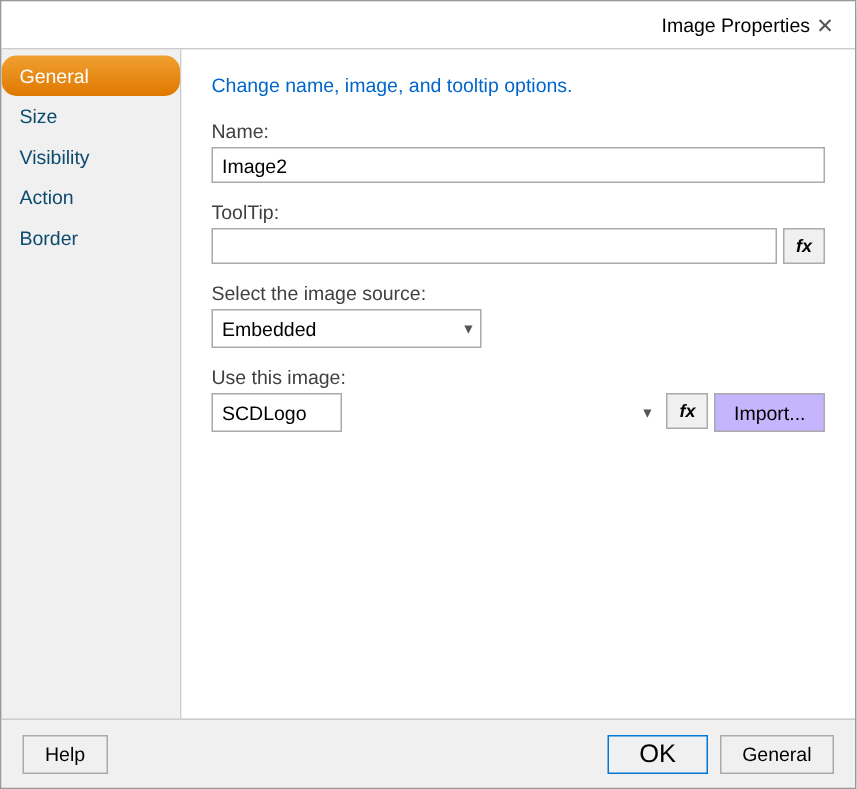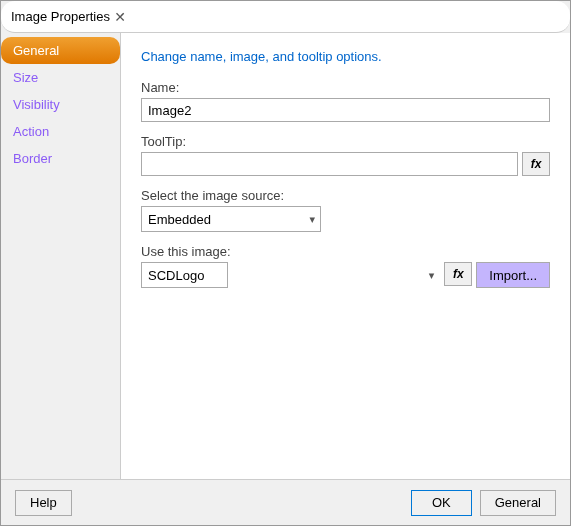--- a/index.html
+++ b/index.html
@@ -19,24 +19,23 @@
       border: 1px solid #999;
       box-shadow: 2px 2px 8px rgba(0,0,0,0.4);
       display: flex;
       flex-direction: column;
     }
     .title-bar {
       background: #fff;
       border-bottom: 1px solid #ccc;
       display: flex;
       align-items: center;
-      justify-content: flex-start;
+      justify-content: flex-end;
       padding: 6px 10px;
       height: 32px;
-      border-radius: 14px;
     }
     .title-bar-text {
       font-size: 13px;
       font-weight: normal;
       color: #000;
     }
     .title-bar-close {
       width: 20px;
       height: 20px;
       background: none;
@@ -55,21 +54,21 @@
     }
     .sidebar {
       width: 120px;
       background: #f0f0f0;
       border-right: 1px solid #ccc;
       padding: 4px 0;
     }
     .sidebar-item {
       padding: 6px 12px;
       cursor: pointer;
-      color: #8b5cf6;
+      color: #0c4a6e;
       font-size: 13px;
     }
     .sidebar-item.active {
       background: linear-gradient(to bottom, #f0a030, #e07800);
       color: #fff;
       font-weight: normal;
       border-radius: 10px;
     }
     .content-area {
       flex: 1;
@@ -211,21 +210,21 @@
       cursor: pointer;
       font-size: 13px;
       font-family: inherit;
     }
     .btn-ok {
       height: 26px;
       padding: 0 20px;
       border: 1px solid #0078d7;
       background: #f0f0f0;
       cursor: pointer;
-      font-size: 13px;
+      font-size: 17px;
       font-family: inherit;
     }
     .btn-cancel {
       height: 26px;
       padding: 0 14px;
       border: 1px solid #aaa;
       background: #f0f0f0;
       cursor: pointer;
       font-size: 13px;
       font-family: inherit;

